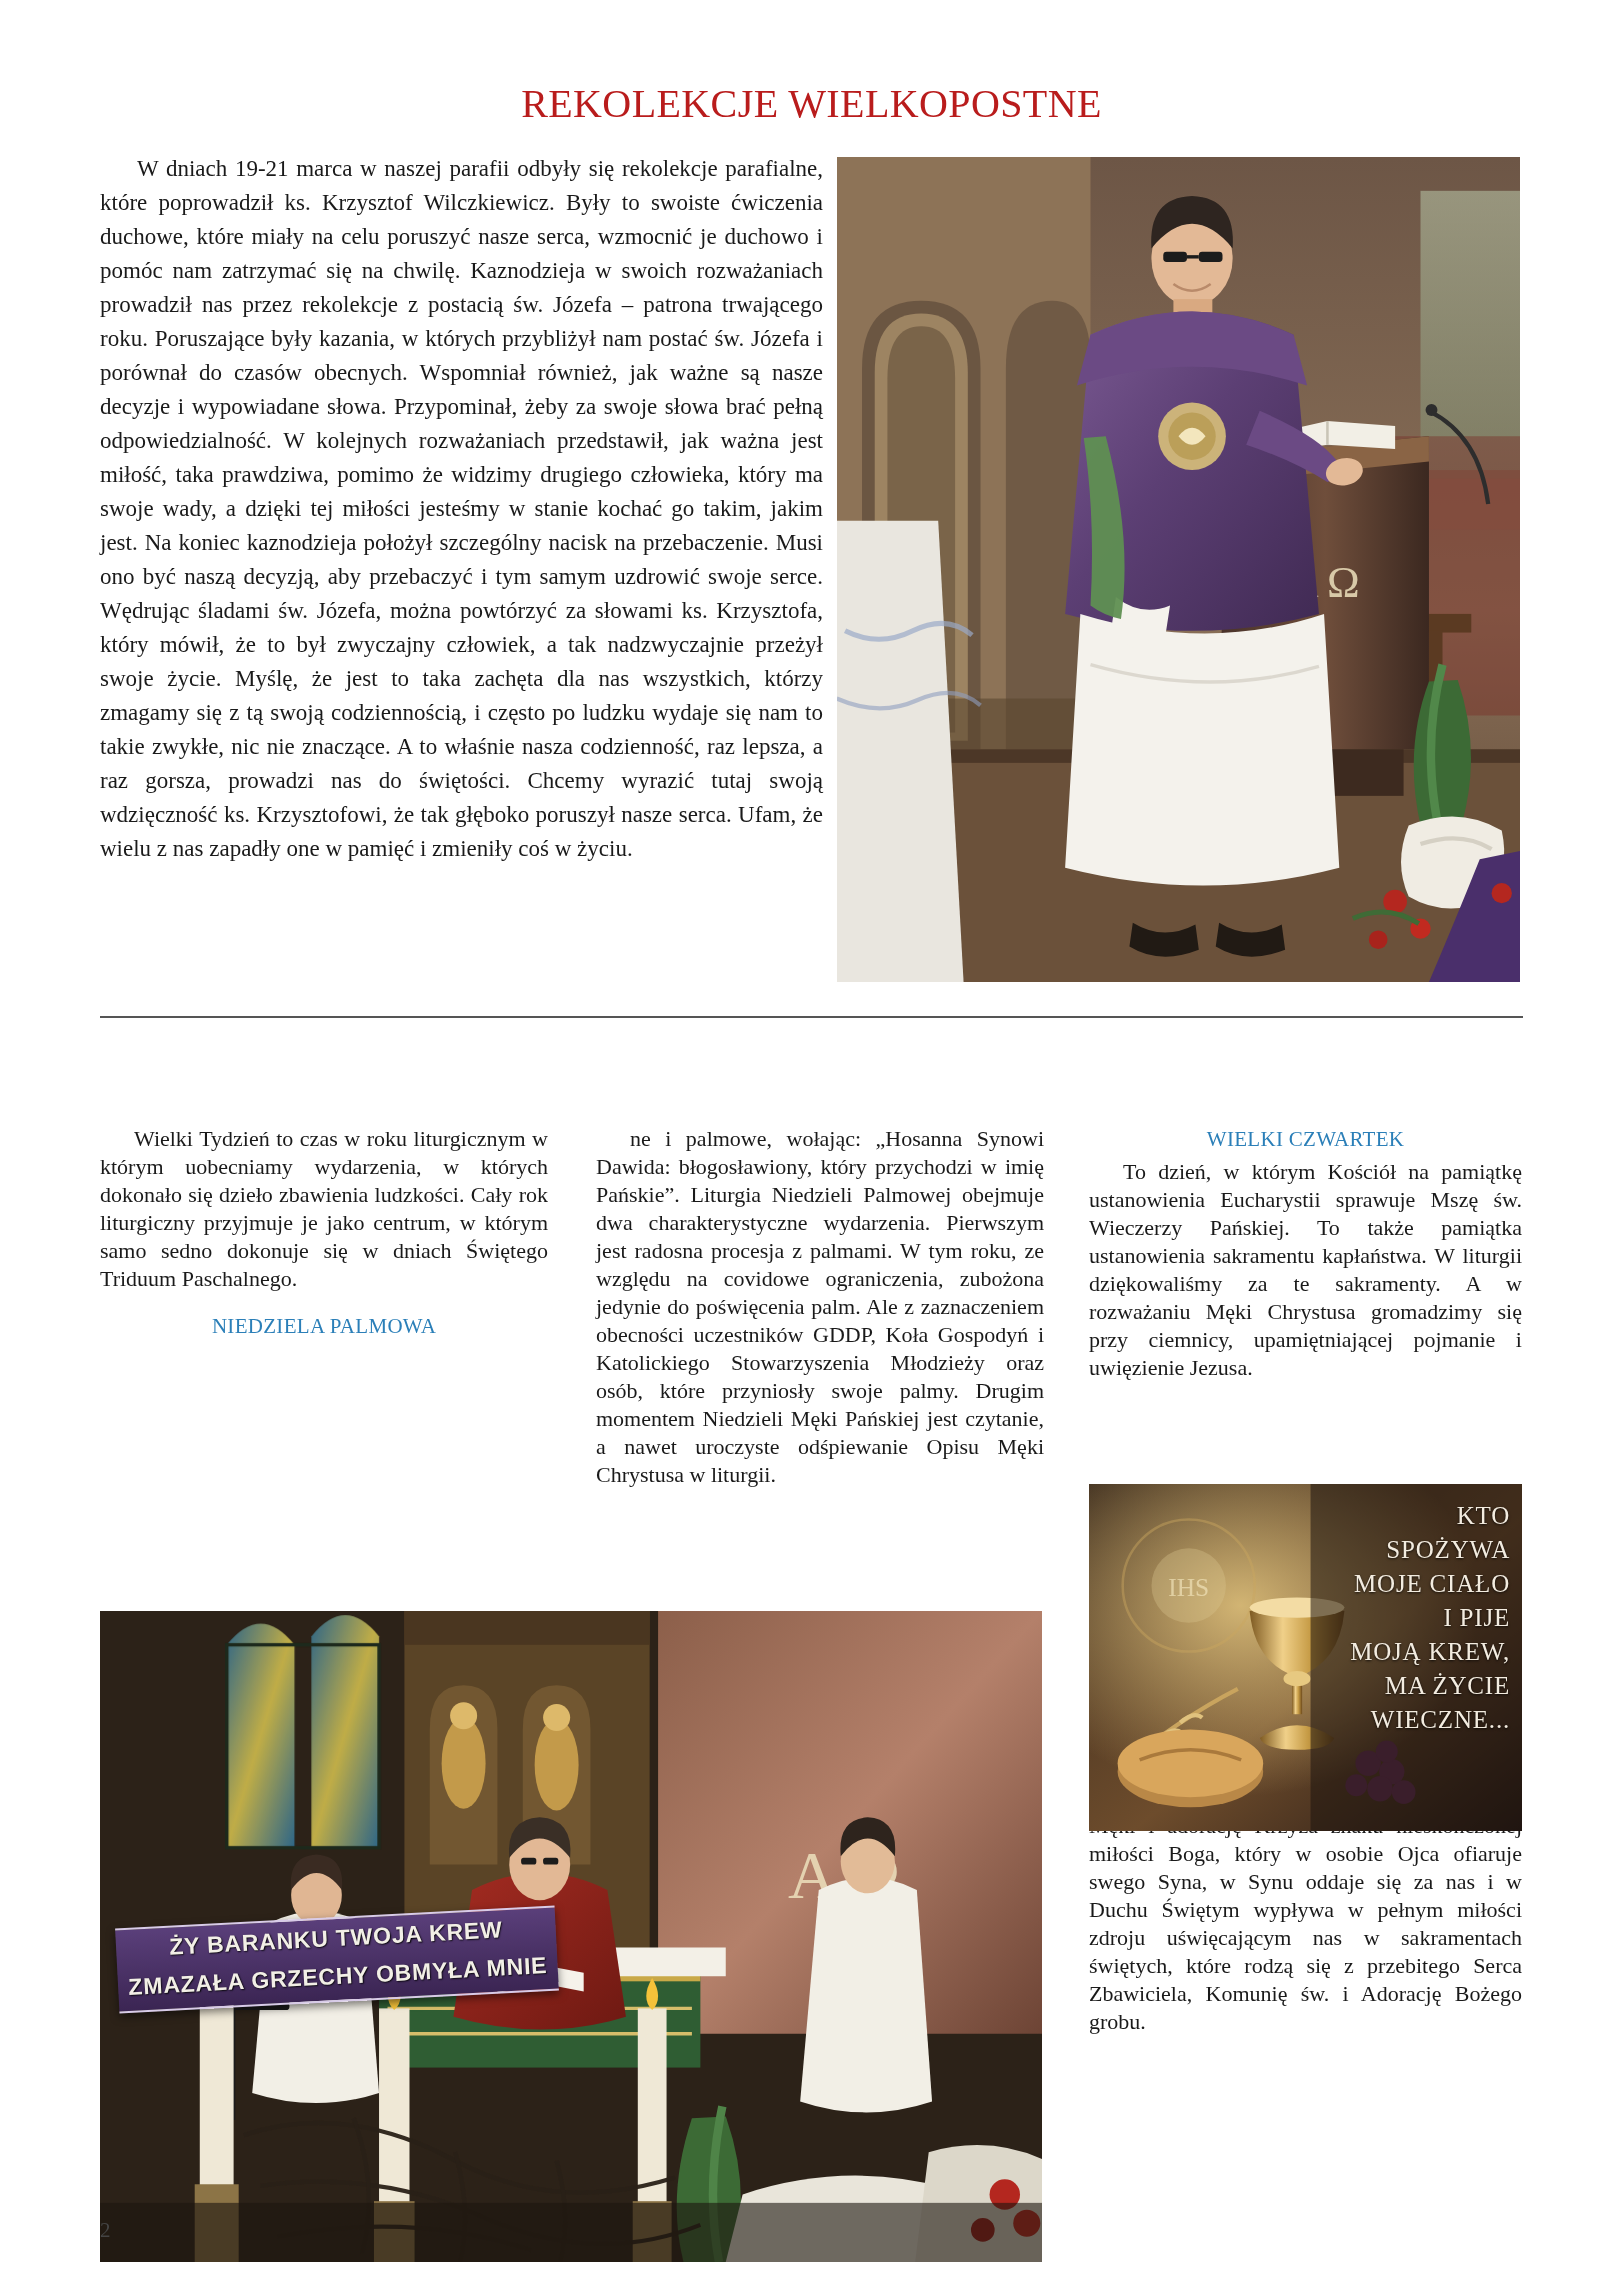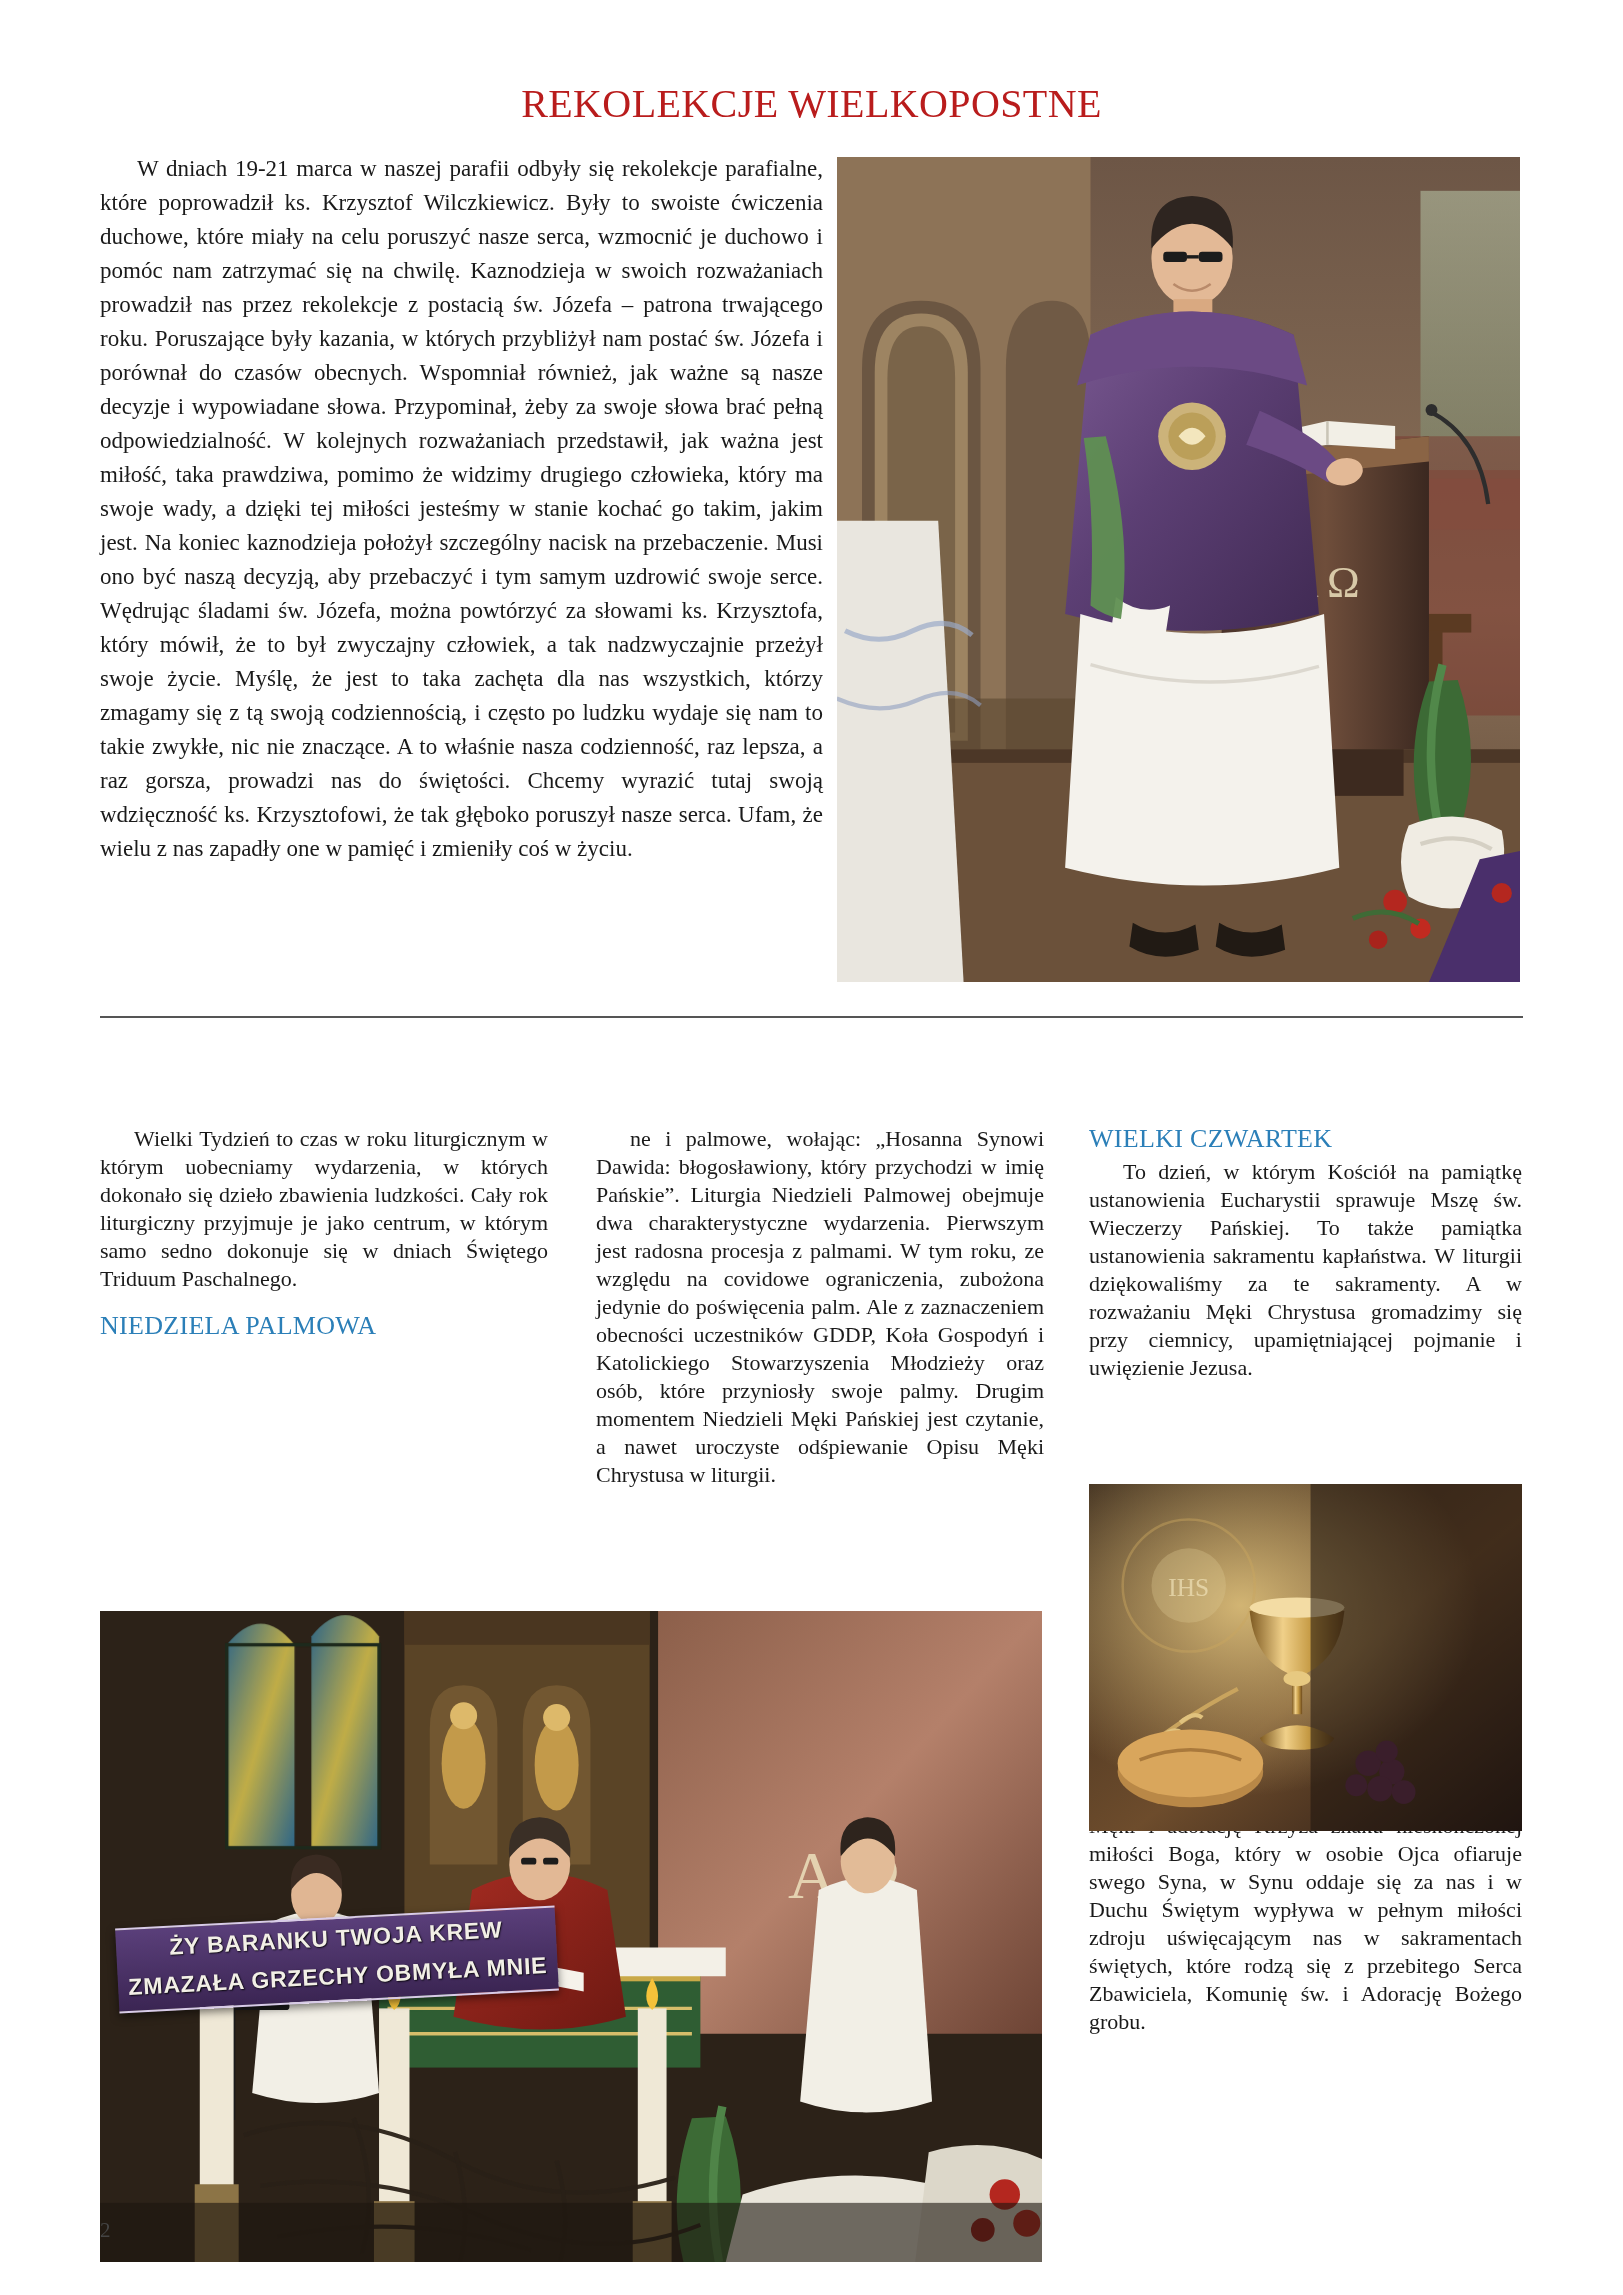--- a/index.html
+++ b/index.html
@@ -87,22 +87,22 @@
   .col {
     position: absolute;
     font-size: 22px;
     line-height: 28px;
     text-align: justify;
   }
   .col p { margin: 0; text-indent: 34px; }
 
   .subhead {
     color: #2b7fb8;
-    text-align: left;
-    font-size: 26px;
+    text-align: center;
+    font-size: 21px;
     letter-spacing: 0.3px;
     margin: 18.6px 0 5px 0;
     font-weight: normal;
   }
 
   #col1 { left: 100px; top: 1125px; width: 448px; }
   #col2 { left: 596px; top: 1125px; width: 448px; }
   #col3 { left: 1089px; top: 1125px; width: 433px; }
 
   
@@ -353,20 +353,29 @@
         <circle cx="330" cy="330" r="15"></circle>
           <circle cx="358" cy="340" r="15"></circle>
         <circle cx="344" cy="360" r="15"></circle>
           <circle cx="372" cy="364" r="14"></circle>
         <circle cx="316" cy="356" r="13"></circle>
           <circle cx="352" cy="316" r="13"></circle>
       </g>
 
       <rect x="262" y="0" width="250" height="410" fill="#1d140f" opacity=".55"></rect>
     </svg>
+    <div class="poster-text">
+      <div>KTO</div>
+      <div>SPOŻYWA</div>
+      <div>MOJE CIAŁO</div>
+      <div>I PIJE</div>
+      <div>MOJĄ KREW,</div>
+      <div>MA ŻYCIE</div>
+      <div>WIECZNE...</div>
+    </div>
   </div>
 
   <div id="photo-palm">
     <svg class="ph-in" viewBox="0 0 1114 770" preserveAspectRatio="xMidYMid slice">
       <defs>
         <linearGradient id="altg" x1="0" y1="0" x2="0" y2="1">
           <stop offset="0%" stop-color="#6a5433"></stop>
           <stop offset="100%" stop-color="#3a2a18"></stop>
         </linearGradient>
         <linearGradient id="stain" x1="0" y1="0" x2="1" y2="1">

